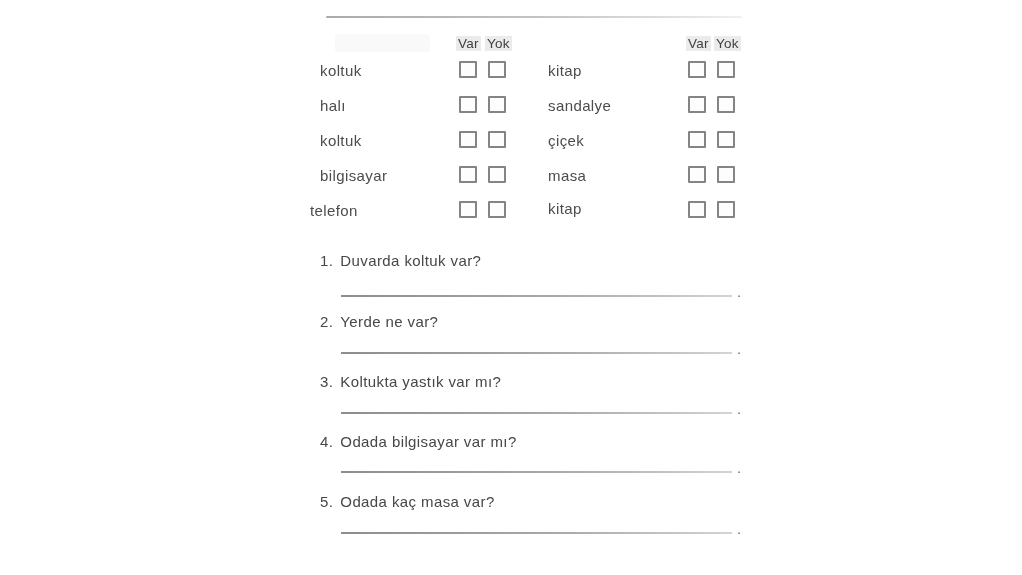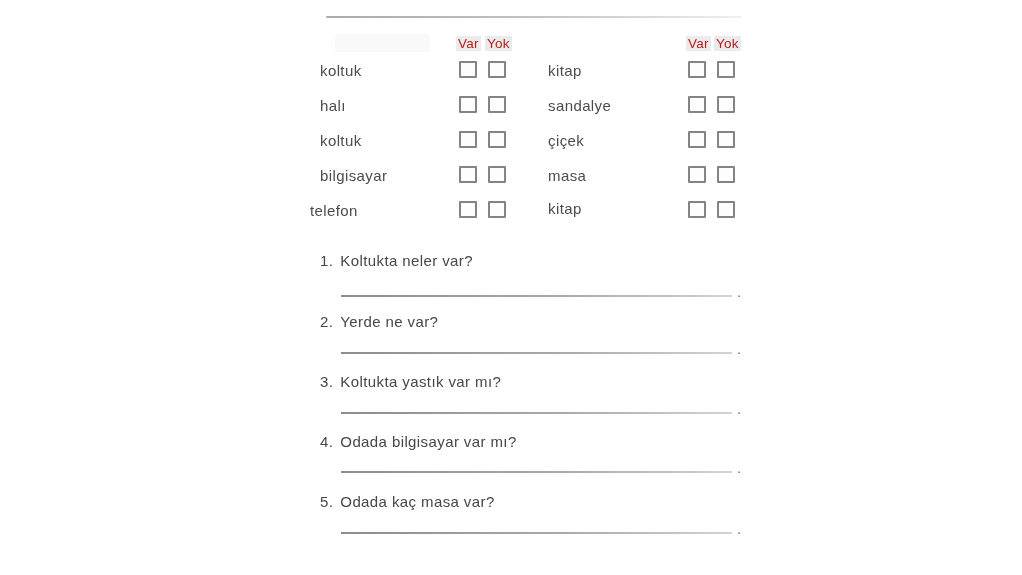--- a/index.html
+++ b/index.html
@@ -42,21 +42,21 @@
     opacity: 0.06;
     border-radius: 3px;
   }
 
   
   .hdr {
     position: absolute;
     top: 36px;
     font-size: 13.5px;
     line-height: 15px;
-    color: #b91c1c;
+    color: #404040;
     background: #ebebeb;
     padding: 0 2px;
     letter-spacing: 0.2px;
   }
   .item-label {
     position: absolute;
     font-size: 15px;
     line-height: 17px;
     color: #4c4c4c;
     letter-spacing: 0.4px;
@@ -146,21 +146,21 @@
 
   <span class="item-label" style="left:310px;top:202px">telefon</span>
   <div class="checkbox" style="left:459px;top:201px"></div>
   <div class="checkbox" style="left:488px;top:201px"></div>
   <span class="item-label" style="left:548px;top:200px">kitap</span>
   <div class="checkbox" style="left:688px;top:201px"></div>
   <div class="checkbox" style="left:717px;top:201px"></div>
 
   <div class="q-label" style="left:320px;top:252px">
     <span>1.</span>
-    <span>Koltukta neler var?</span>
+    <span>Duvarda koltuk var?</span>
   </div>
   <div class="q-line" style="left:341px;top:295px"></div>
   <span class="q-period" style="left:737px;top:283px">.</span>
 
   <div class="q-label" style="left:320px;top:313px">
     <span>2.</span>
     <span>Yerde ne var?</span>
   </div>
   <div class="q-line" style="left:341px;top:352px"></div>
   <span class="q-period" style="left:737px;top:340px">.</span>

